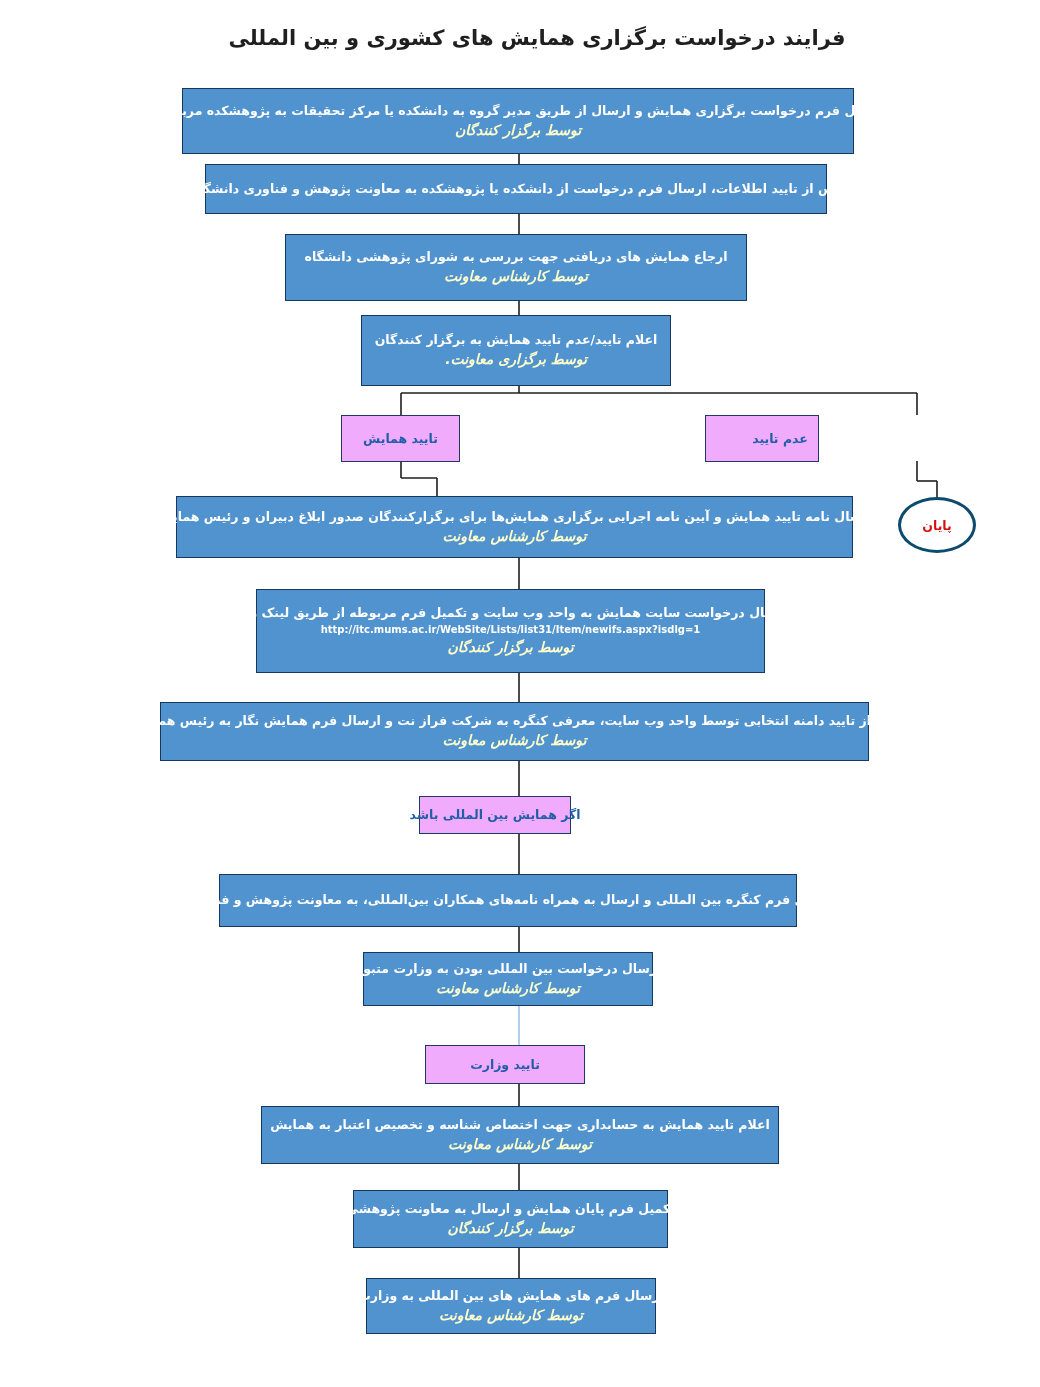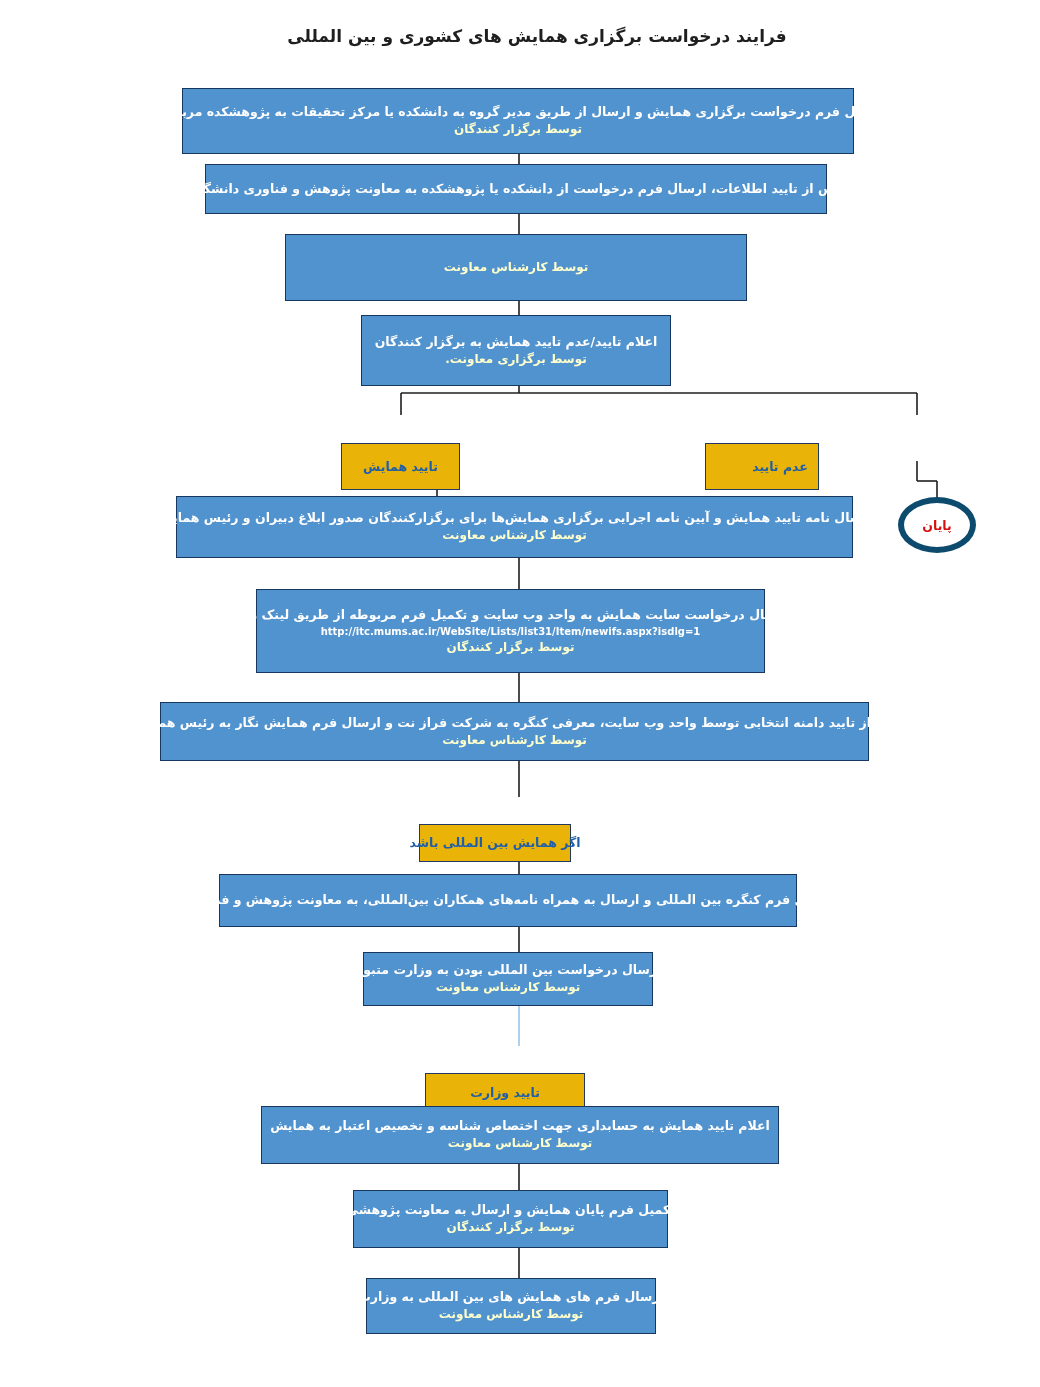--- a/index.html
+++ b/index.html
@@ -32,21 +32,21 @@
     pointer-events: none;
   }
 
   
   .title {
     position: absolute;
     left: 0;
     right: 0;
     top: 26px;
     text-align: center;
-    font-size: 17px;
+    font-size: 21px;
     font-weight: bold;
     color: #1f1f1f;
     letter-spacing: 0;
     z-index: 3;
     padding-left: 34px;
   }
 
   
   .node {
     position: absolute;
@@ -59,46 +59,46 @@
     z-index: 2;
   }
 
   .node.process {
     background: #5193ce;
     border: 1px solid #17375e;
     padding: 4px 8px;
   }
 
   .node.decision {
-    background: #eab308;
+    background: #f0abfc;
     border: 1px solid #1f3864;
     padding: 4px 6px;
-    margin-top: 28px;
   }
 
   .node.terminator {
     background: #ffffff;
-    border: 6px solid #0c4a6e;
+    border: 3px solid #0c4a6e;
     border-radius: 50%;
   }
 
   .line1 {
     color: #ffffff;
     font-size: 12.5px;
     font-weight: bold;
     line-height: 1.45;
     white-space: nowrap;
   }
 
   .line2 {
     color: #ffffcc;
-    font-size: 12px;
+    font-size: 14px;
     font-weight: bold;
     line-height: 1.45;
     white-space: nowrap;
+    font-style: italic;
   }
 
   .urlline {
     color: #ffffff;
     font-size: 10px;
     font-weight: bold;
     line-height: 1.5;
     direction: ltr;
     unicode-bidi: isolate;
     white-space: nowrap;
@@ -171,20 +171,21 @@
   <div class="node process" style="left:182px; top:88px; width:672px; height:66px;">
     <div class="line1">تکمیل فرم درخواست برگزاری همایش و ارسال از طریق مدیر گروه به دانشکده یا مرکز تحقیقات به پژوهشکده مربوطه</div>
     <div class="line2">توسط برگزار کنندگان</div>
   </div>
 
   <div class="node process" style="left:205px; top:164px; width:622px; height:50px;">
     <div class="line1">پس از تایید اطلاعات، ارسال فرم درخواست از دانشکده یا پژوهشکده به معاونت پژوهش و فناوری دانشگاه</div>
   </div>
 
   <div class="node process" style="left:285px; top:234px; width:462px; height:67px;">
+    <div class="line1">ارجاع همایش های دریافتی جهت بررسی به شورای پژوهشی دانشگاه</div>
     <div class="line2">توسط کارشناس معاونت</div>
   </div>
 
   <div class="node process" style="left:361px; top:315px; width:310px; height:71px;">
     <div class="line1">اعلام تایید/عدم تایید همایش به برگزار کنندگان</div>
     <div class="line2">توسط برگزاری معاونت.</div>
   </div>
 
   <div class="node decision" style="left:341px; top:415px; width:119px; height:47px;">
     <div class="dectext">تایید همایش</div>

